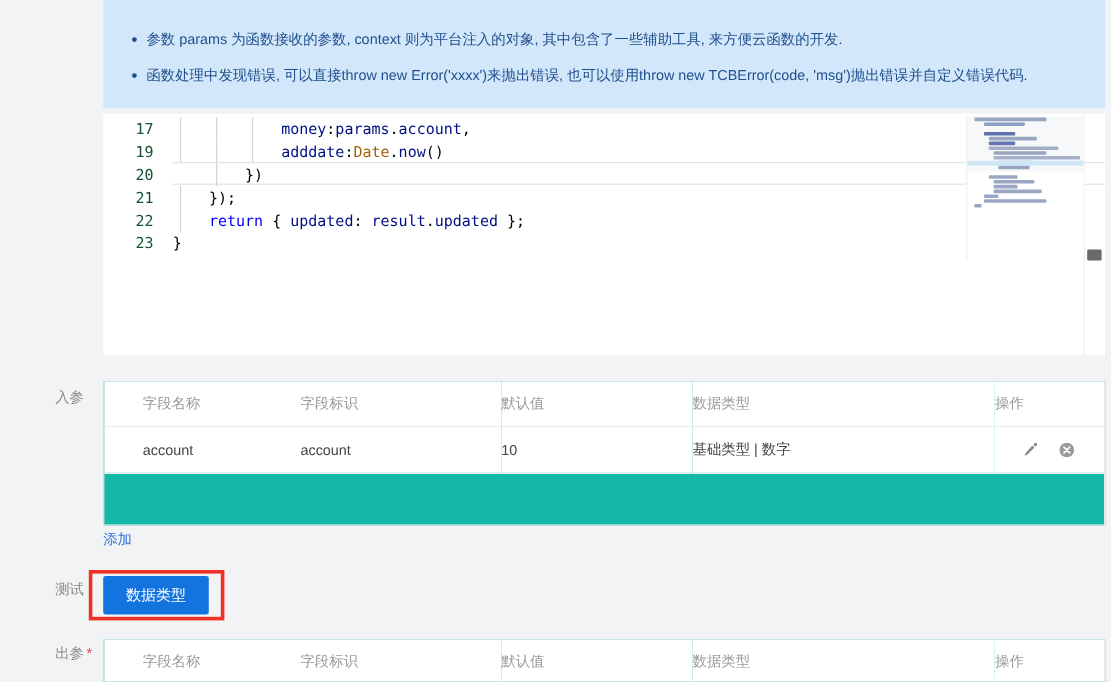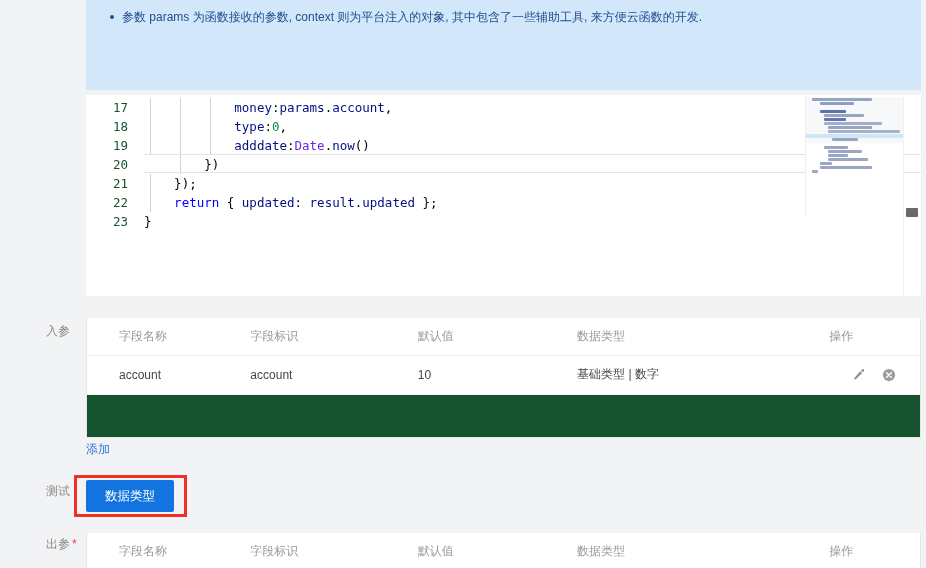--- a/index.html
+++ b/index.html
@@ -15,21 +15,21 @@
 
   #page { position: relative; width: 926px; height: 568px; }
 
   
   .notice {
     position: absolute;
     left: 86px; top: 0px;
     width: 835px;
     height: 90px;
     background: #d3e7fb;
-    padding: 8px 18px 8px 22px;
+    padding: 24px 18px 8px 22px;
   }
   .notice ul { margin: 0; padding: 0; list-style: none; }
   .notice li {
     position: relative;
     color: #1f4e8c;
     font-size: 12px;
     line-height: 19px;
     padding-left: 14px;
     margin-bottom: 11px;
   }
@@ -81,21 +81,21 @@
   }
   
   .guide {
     position: absolute;
     top: 0;
     width: 1px;
     height: 19px;
     background: #d3d3d3;
   }
   .tk-kw  { color: #0000ff; }
-  .tk-ty  { color: #6d28d9; }
+  .tk-ty  { color: #a16207; }
   .tk-num { color: #098658; }
   .tk-var { color: #001080; }
 
   
   .minimap {
     position: absolute;
     right: 18px; top: 2px;
     width: 98px; height: 120px;
     background: #ffffff;
     border-left: 1px solid #eeeeee;
@@ -149,21 +149,21 @@
     font-size: 12px;
     color: #888888;
     white-space: nowrap;
     margin-left: 18px;
   }
   .req-star { color: #e54545; margin-left: 2px; }
 
   
   .table-panel {
     position: absolute;
-    background: #14532d;
+    background: #14b8a6;
     border: 1px solid #e8e8e8;
     border-top: none;
   }
   .tbl { width: 100%; border-collapse: collapse; table-layout: fixed; }
   .tbl th {
     text-align: left;
     font-weight: normal;
     color: #999999;
     font-size: 12px;
     height: 37px;
@@ -227,42 +227,41 @@
 </head>
 <body>
 
 <div id="page">
 
   <div class="notice">
     <ul>
       <li>
         <span>参数 params 为函数接收的参数, context 则为平台注入的对象, 其中包含了一些辅助工具, 来方便云函数的开发.</span>
       </li>
+      <li>
+        <span>函数处理中发现错误, 可以直接throw new Error('xxxx')来抛出错误, 也可以使用throw new TCBError(code, 'msg')抛出错误并自定义错误代码.</span>
+      </li>
     </ul>
   </div>
 
   <div class="seam"></div>
 
   <div class="editor">
     <div class="editor-inner">
 
       <div class="code-line" style="opacity:.35;overflow:hidden;height:19px;">
         <span class="ln"></span>
         <span class="ctext" style="margin-top:-10px;">        },           '...</span>
       </div>
 
       <div class="code-line">
         <span class="ln">17</span>
         <span class="ctext"><span class="guide" style="left:6px"></span><span class="guide" style="left:36px"></span><span class="guide" style="left:66px"></span><span class="tk-var">            money</span>:<span class="tk-var">params</span>.<span class="tk-var">account</span>,</span>
       </div>
 
-      <div class="code-line">
-        <span class="ln">18</span>
-        <span class="ctext"><span class="guide" style="left:6px"></span><span class="guide" style="left:36px"></span><span class="guide" style="left:66px"></span><span class="tk-var">            type</span>:<span class="tk-num">0</span>,</span>
-      </div>
 
       <div class="code-line">
         <span class="ln">19</span>
         <span class="ctext"><span class="guide" style="left:6px"></span><span class="guide" style="left:36px"></span><span class="guide" style="left:66px"></span><span class="tk-var">            adddate</span>:<span class="tk-ty">Date</span>.<span class="tk-var">now</span>()</span>
       </div>
 
       <div class="code-line current">
         <span class="ln">20</span>
         <span class="ctext"><span class="guide" style="left:36px"></span>        })</span>
       </div>

